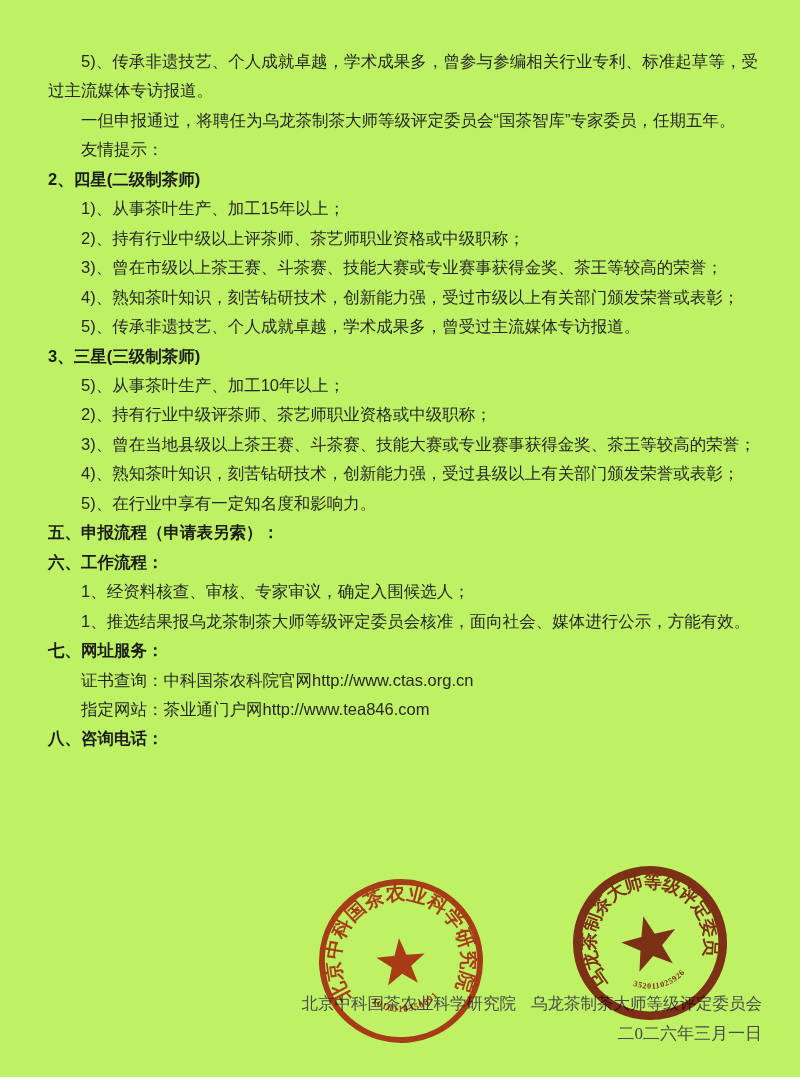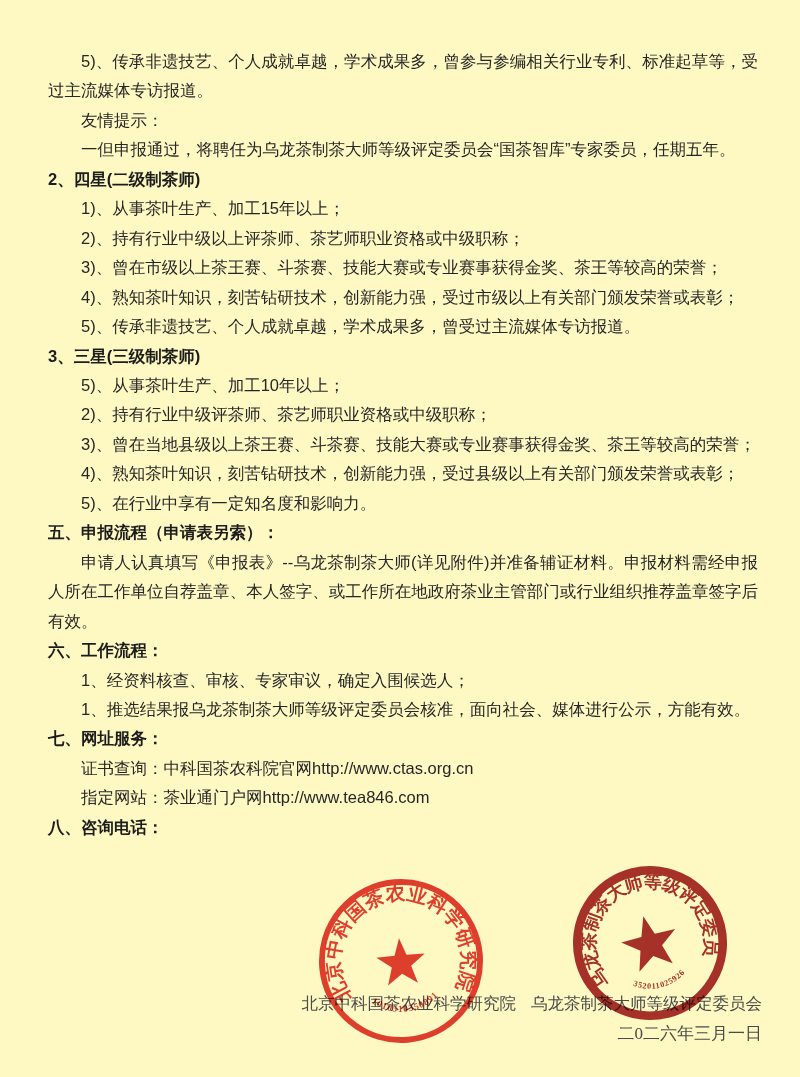--- a/index.html
+++ b/index.html
@@ -1,19 +1,19 @@
 <!DOCTYPE html>
 <html><head>
 <meta charset="utf-8">
 <style>
   html,body{margin:0;padding:0;background:#ffffff;}
   .page{
     position:relative;
     width:800px;height:1077px;
-    background:#fef9c3;
+    background:#bef264;
     overflow:hidden;
     font-family:"Liberation Sans", sans-serif;
   }
   .content{
     position:absolute;
     left:48px;top:47px;width:710px;
     font-size:16.5px;
     line-height:29.45px;
     color:#262626;
     text-align:justify;
@@ -55,36 +55,35 @@
     white-space:nowrap;
   }
 </style>
 </head>
 <body>
 
 <div class="page">
 
   <div class="content">
     <p class="para">5)、传承非遗技艺、个人成就卓越，学术成果多，曾参与参编相关行业专利、标准起草等，受过主流媒体专访报道。</p>
+    <p class="para">一但申报通过，将聘任为乌龙茶制茶大师等级评定委员会“国茶智库”专家委员，任期五年。</p>
     <p class="para">友情提示：</p>
-    <p class="para">一但申报通过，将聘任为乌龙茶制茶大师等级评定委员会“国茶智库”专家委员，任期五年。</p>
     <p class="heading">2、四星(二级制茶师)</p>
     <p class="para">1)、从事茶叶生产、加工15年以上；</p>
     <p class="para">2)、持有行业中级以上评茶师、茶艺师职业资格或中级职称；</p>
     <p class="para">3)、曾在市级以上茶王赛、斗茶赛、技能大赛或专业赛事获得金奖、茶王等较高的荣誉；</p>
     <p class="para">4)、熟知茶叶知识，刻苦钻研技术，创新能力强，受过市级以上有关部门颁发荣誉或表彰；</p>
     <p class="para">5)、传承非遗技艺、个人成就卓越，学术成果多，曾受过主流媒体专访报道。</p>
     <p class="heading">3、三星(三级制茶师)</p>
     <p class="para">5)、从事茶叶生产、加工10年以上；</p>
     <p class="para">2)、持有行业中级评茶师、茶艺师职业资格或中级职称；</p>
     <p class="para">3)、曾在当地县级以上茶王赛、斗茶赛、技能大赛或专业赛事获得金奖、茶王等较高的荣誉；</p>
     <p class="para">4)、熟知茶叶知识，刻苦钻研技术，创新能力强，受过县级以上有关部门颁发荣誉或表彰；</p>
     <p class="para">5)、在行业中享有一定知名度和影响力。</p>
     <p class="heading">五、申报流程（申请表另索）：</p>
-    <p class="para">申请人认真填写《申报表》--乌龙茶制茶大师(详见附件)并准备辅证材料。申报材料需经申报人所在工作单位自荐盖章、本人签字、或工作所在地政府茶业主管部门或行业组织推荐盖章签字后有效。</p>
     <p class="heading">六、工作流程：</p>
     <p class="para">1、经资料核查、审核、专家审议，确定入围候选人；</p>
     <p class="para">1、推选结果报乌龙茶制茶大师等级评定委员会核准，面向社会、媒体进行公示，方能有效。</p>
     <p class="heading">七、网址服务：</p>
     <p class="para">证书查询：中科国茶农科院官网http://www.ctas.org.cn</p>
     <p class="para">指定网站：茶业通门户网http://www.tea846.com</p>
     <p class="heading">八、咨询电话：</p>
   </div>
 
   <div class="sig-row">

